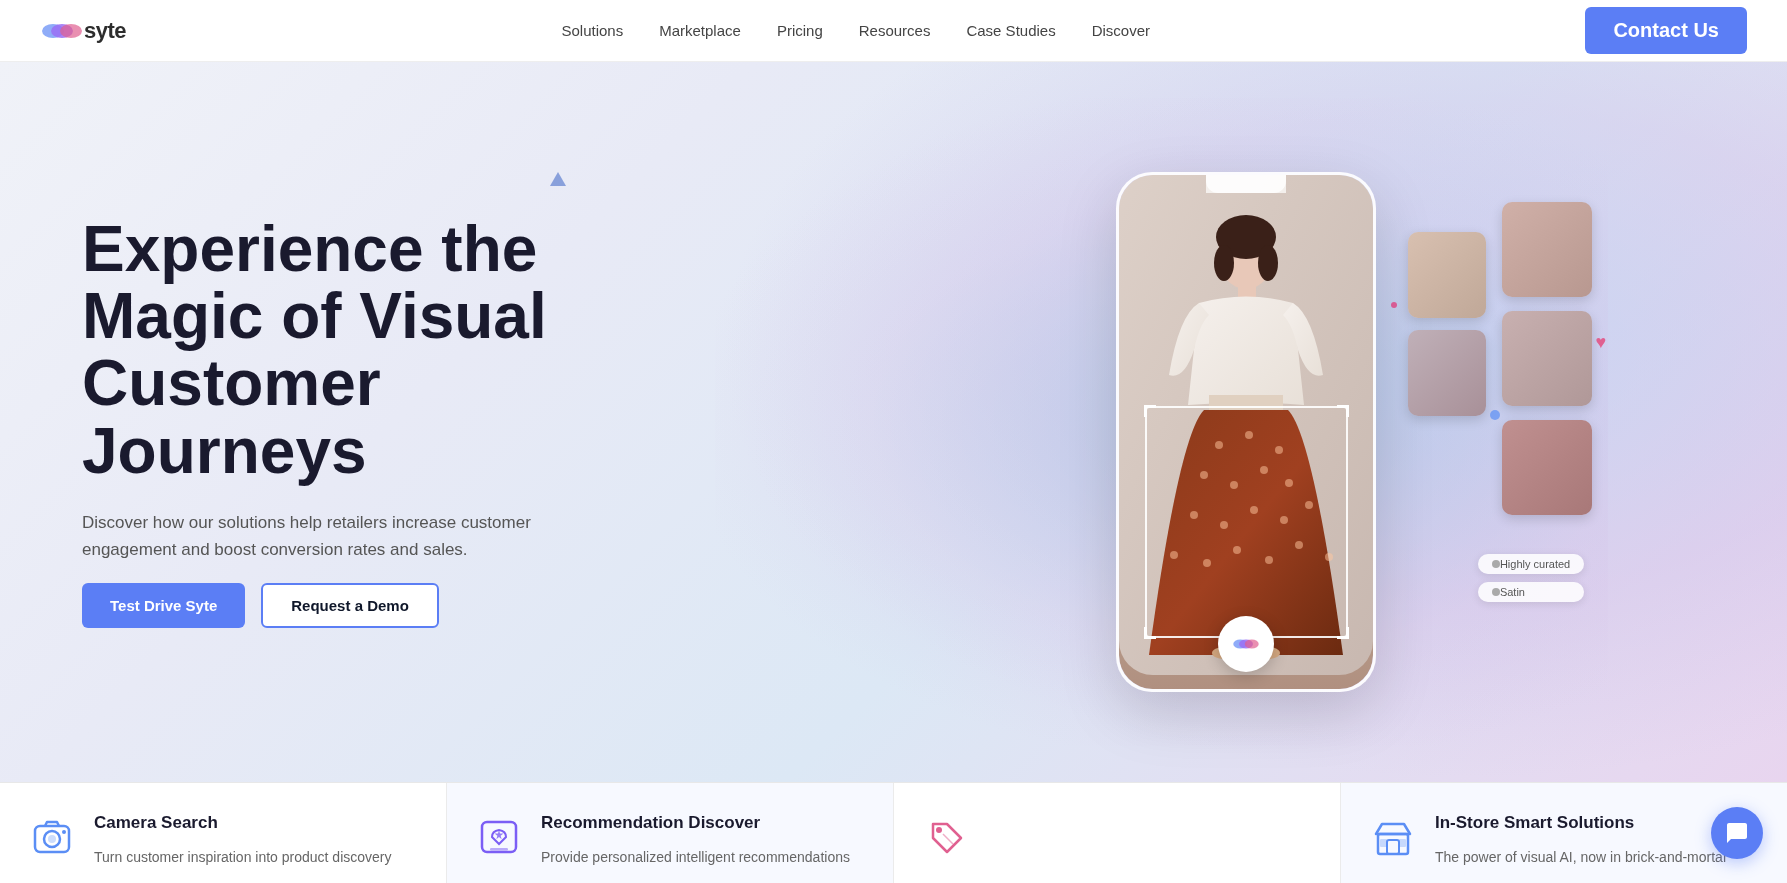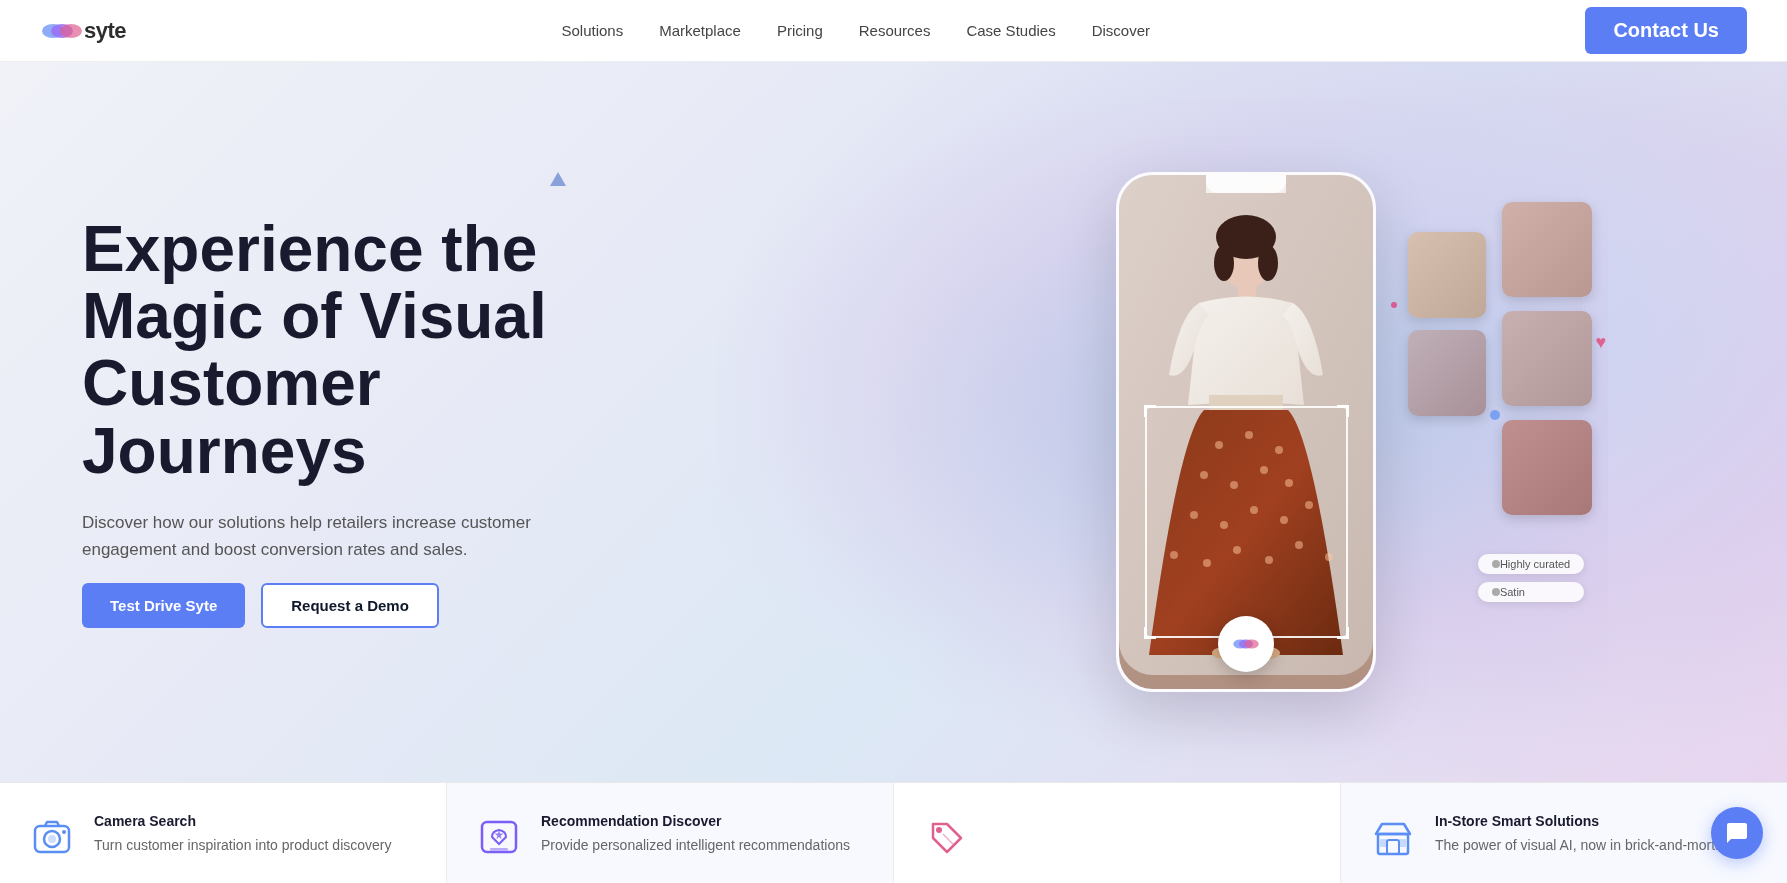--- a/index.html
+++ b/index.html
@@ -166,21 +166,21 @@
     }
     .card:last-child { border-right: none; }
     .card:nth-child(odd) { background: #fff; }
     .card:nth-child(even) { background: #f7f9ff; }
     .card-icon {
       width: 48px; height: 48px; flex-shrink: 0;
       display: flex; align-items: center; justify-content: center;
       font-size: 24px;
     }
     .card-text h3 {
-      font-size: 14px; font-weight: 700; color: #1a1a2e; margin-bottom: 6px;
+      font-size: 17px; font-weight: 700; color: #1a1a2e; margin-bottom: 14px;
     }
     .card-text p {
       font-size: 14px; color: #666; line-height: 1.5;
     }
 
     
     .chat-bubble {
       position: fixed; right: 24px; bottom: 24px;
       width: 52px; height: 52px; background: #5b7ef5; border-radius: 50%;
       display: flex; align-items: center; justify-content: center;

